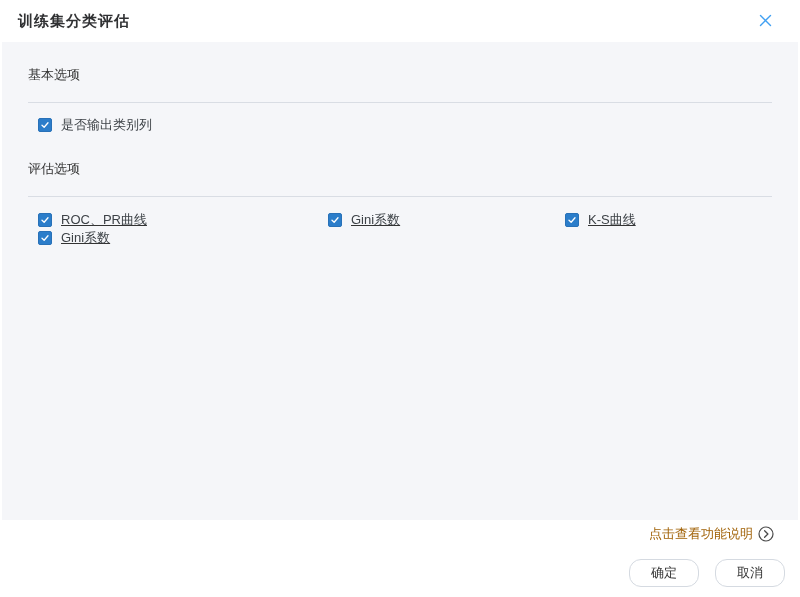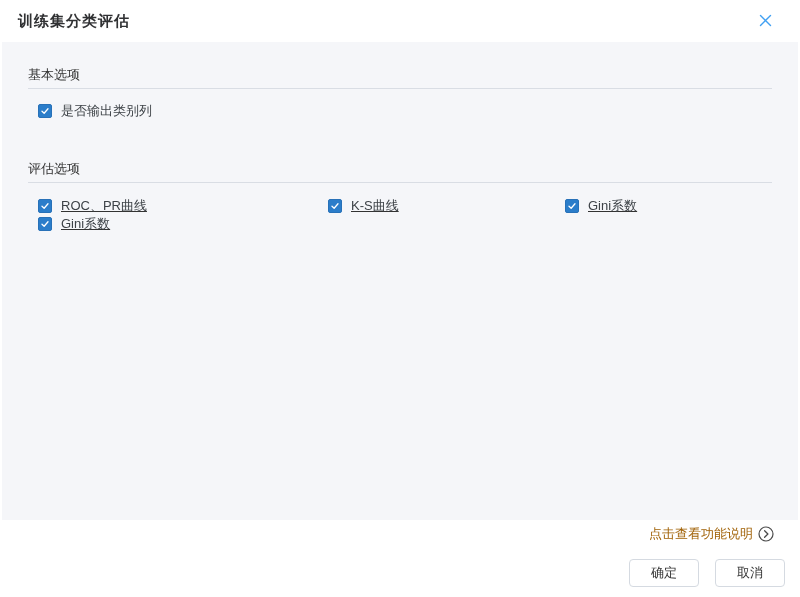--- a/index.html
+++ b/index.html
@@ -26,26 +26,26 @@
   }
 
   
   .dlg-body {
     flex: 0 0 478px; height: 478px;
     margin: 0 2px; background: #f5f6f9;
     padding: 0 26px;
   }
   .section-title {
     font-size: 13px; color: #333;
-    padding-bottom: 4px;
+    padding-bottom: 18px;
     border-bottom: 1px solid #d9dde4;
   }
   .section-basic .section-title { padding-top: 0; }
   .section-basic { padding-top: 24px; }
-  .section-eval { margin-top: 40px; }
+  .section-eval { margin-top: 26px; }
 
   .option-row { margin: 13px 0 0 10px; display: flex; align-items: flex-start; }
   .options-grid {
     margin: 14px 0 0 10px;
     display: grid;
     grid-template-columns: 290px 237px 1fr;
     row-gap: 0;
     text-decoration: underline;
   }
   .checkbox { display: inline-flex; align-items: center; cursor: pointer; }
@@ -67,21 +67,21 @@
     display: inline-flex; align-items: center; cursor: pointer;
     font-size: 13px; color: #a16207; text-decoration: none;
   }
   .help-link .arrow-icon { margin-left: 5px; display: inline-flex; }
   .btn-row {
     display: flex; justify-content: flex-end; align-items: center;
     padding-right: 15px; margin-top: 15px;
   }
   .btn {
     width: 70px; height: 28px;
-    background: #fff; border: 1px solid #d5dae1; border-radius: 4px;
+    background: #fff; border: 1px solid #d5dae1; border-radius: 12px;
     font-size: 13px; color: #333; cursor: pointer;
     font-family: "Liberation Sans", "DejaVu Sans", sans-serif;
   }
   .btn + .btn { margin-left: 16px; }
 </style>
 </head>
 <body>
 
 <div class="dialog">
 
@@ -124,30 +124,30 @@
           </span>
           <span class="lbl">ROC、PR曲线</span>
         </label>
 
         <label class="checkbox">
           <span class="box">
             <svg width="10" height="10" viewBox="0 0 14 14">
               <path d="M2.8 7.4 L5.8 10.2 L11.2 3.9" stroke="#ffffff" stroke-width="1.8" fill="none" stroke-linecap="round" stroke-linejoin="round"></path>
             </svg>
           </span>
-          <span class="lbl">K-S曲线</span>
+          <span class="lbl">Gini系数</span>
         </label>
 
         <label class="checkbox">
           <span class="box">
             <svg width="10" height="10" viewBox="0 0 14 14">
               <path d="M2.8 7.4 L5.8 10.2 L11.2 3.9" stroke="#ffffff" stroke-width="1.8" fill="none" stroke-linecap="round" stroke-linejoin="round"></path>
             </svg>
           </span>
-          <span class="lbl">Gini系数</span>
+          <span class="lbl">K-S曲线</span>
         </label>
 
 
         <label class="checkbox">
           <span class="box">
             <svg width="10" height="10" viewBox="0 0 14 14">
               <path d="M2.8 7.4 L5.8 10.2 L11.2 3.9" stroke="#ffffff" stroke-width="1.8" fill="none" stroke-linecap="round" stroke-linejoin="round"></path>
             </svg>
           </span>
           <span class="lbl">Gini系数</span>

